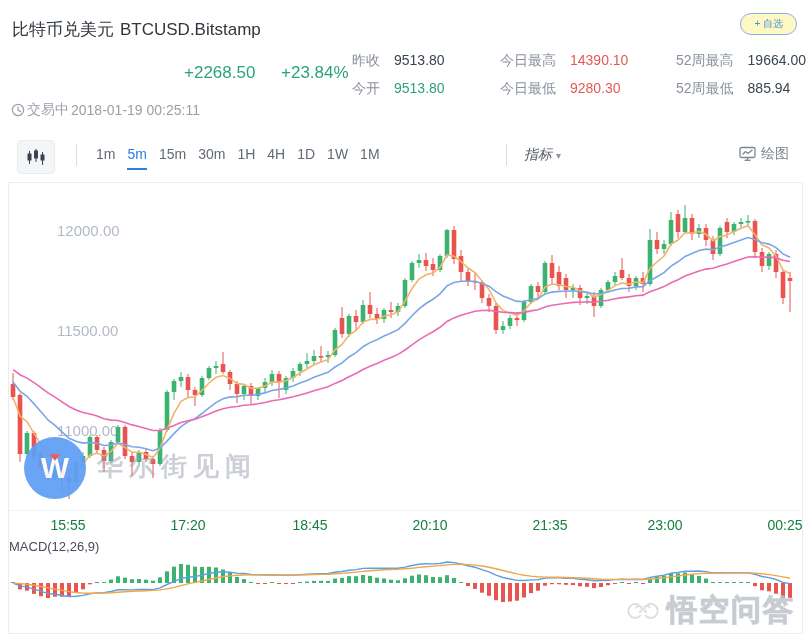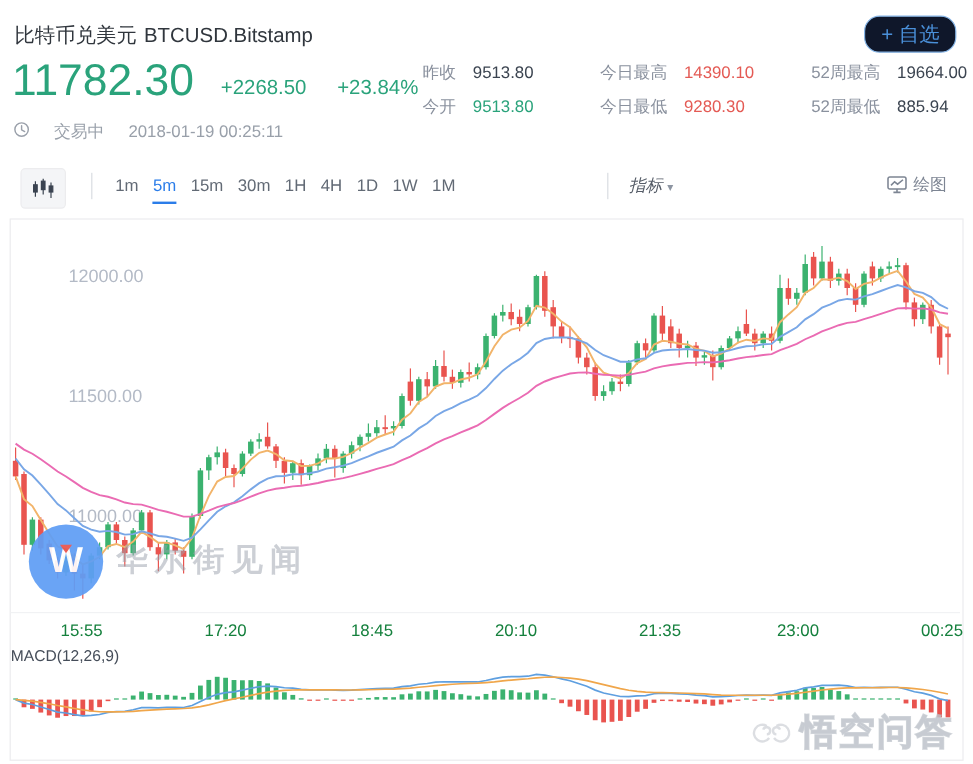--- a/index.html
+++ b/index.html
@@ -1,27 +1,27 @@
 <!DOCTYPE html>
 <html><head>
 <meta charset="utf-8">
 <style>
   html,body{margin:0;padding:0;background:#fff;}
   .page{position:relative;width:811px;height:637px;overflow:hidden;
         font-family:"Liberation Sans","DejaVu Sans",sans-serif;background:#fff;}
   
   .title-row{position:absolute;left:12px;top:18px;font-size:17px;color:#30363d;}
   .title-row .sym{margin-left:6px;color:#30363d;}
-  .watch-btn{position:absolute;right:14px;top:13px;padding:3px 13px;font-size:17px;
-             color:#4a90d9;border:1px solid #85b4e6;border-radius:13px;background:#0f172a;cursor:pointer;
+  .watch-btn{position:absolute;right:14px;top:13px;padding:3px 13px;font-size:10px;
+             color:#4a90d9;border:1px solid #85b4e6;border-radius:13px;background:#fef9c3;cursor:pointer;
              font-family:inherit;}
   .price-big{position:absolute;left:10px;top:46px;font-size:37px;color:#2aa37b;letter-spacing:0px;}
   .chg{position:absolute;top:63px;font-size:17px;color:#2aa37b;}
   .chg.abs{left:184px;} .chg.pct{left:281px;}
-  .status-row{position:absolute;left:11px;top:101px;font-size:14px;color:#99a0aa;display:flex;gap:20px;}
+  .status-row{position:absolute;left:11px;top:101px;font-size:14px;color:#99a0aa;display:flex;align-items:center;gap:2px;}
   .stats{position:absolute;left:352px;top:52px;display:grid;
          grid-template-columns:148px 176px 135px;grid-auto-flow:column;grid-template-rows:19px 19px;row-gap:9px;}
   .stat{display:flex;font-size:14px;}
   .stat .stat-label{color:#8a919e;margin-right:14px;white-space:nowrap;}
   .stat .stat-value{color:#3b4450;white-space:nowrap;}
   
   .toolbar{position:absolute;left:0;top:136px;width:811px;height:42px;}
   .chart-type-btn{position:absolute;left:17px;top:4px;width:36px;height:32px;background:#f4f5f7;
                   border:1px solid #ececee;border-radius:4px;display:flex;align-items:center;justify-content:center;cursor:pointer;}
   .tb-divider{position:absolute;top:8px;width:1px;height:22px;background:#d9dde2;}
@@ -54,21 +54,20 @@
 </head>
 <body>
 
 <div class="page">
 
   <div class="title-row">
     <span>比特币兑美元</span><span class="sym">BTCUSD.Bitstamp</span>
   </div>
   <button class="watch-btn">+ 自选</button>
 
-  <div class="price-big">11782.30</div>
   <div class="chg abs">+2268.50</div>
   <div class="chg pct">+23.84%</div>
 
   <div class="status-row">
     <svg width="14" height="14" viewBox="0 0 14 14">
       <circle cx="7" cy="7" r="5.6" fill="none" stroke="#9aa0aa" stroke-width="1.2"></circle>
       <path d="M7 3.8 V7.2 L9.6 8.6" fill="none" stroke="#9aa0aa" stroke-width="1.2" stroke-linecap="round"></path>
     </svg>
     <span>交易中</span>
     <span>2018-01-19 00:25:11</span>

